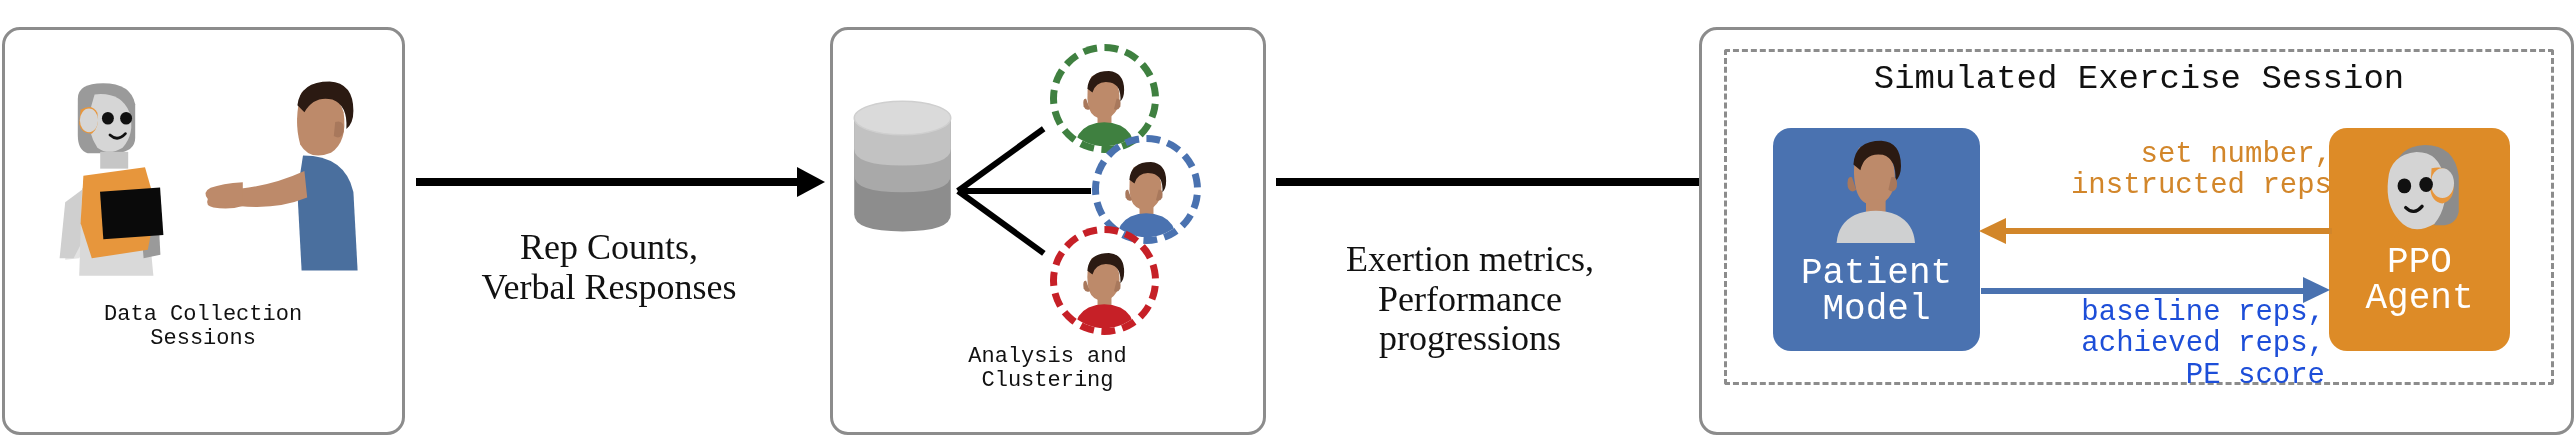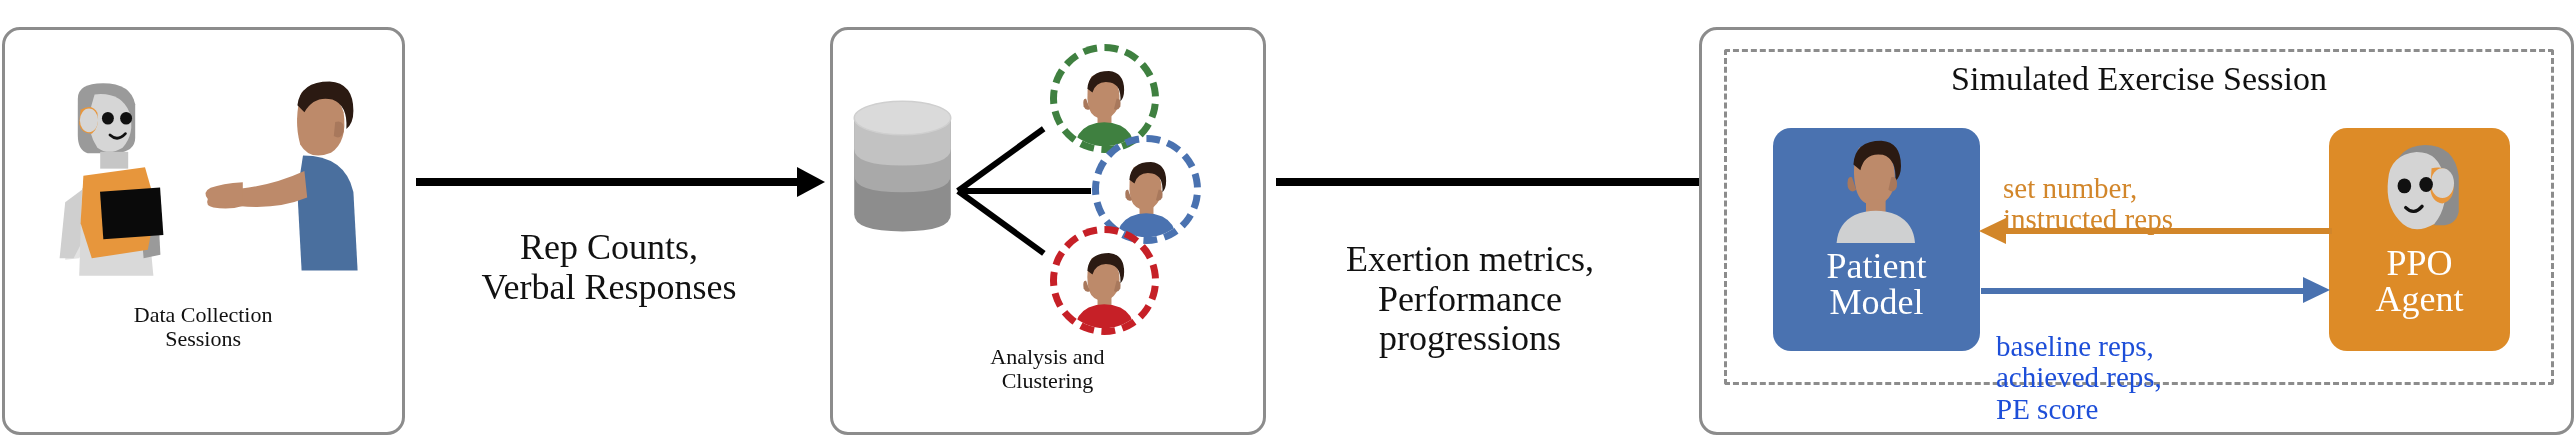--- a/index.html
+++ b/index.html
@@ -3,21 +3,21 @@
 <meta charset="utf-8">
 <style>
   html,body{margin:0;padding:0;background:#ffffff;}
   body{width:2576px;height:439px;position:relative;overflow:hidden;
        font-family:"Liberation Serif","DejaVu Serif",serif;color:#000;}
 
   .stage{position:absolute;left:0;top:0;width:2576px;height:439px;}
 
   
   .panel{position:absolute;border:3.5px solid #8c8c8c;border-radius:18px;
-         background:#fff;box-sizing:border-box;}
+         background:#fff;box-sizing:border-box;font-family:Liberation Mono, monospace;}
 
   
   .caption{position:absolute;text-align:center;line-height:1.08;
            font-size:22px;color:#111;white-space:pre-line;}
 
   .arrow-label{position:absolute;text-align:center;line-height:1.1;
                font-size:36px;color:#111;white-space:pre-line;}
 
   
   .hline{position:absolute;height:7.7px;background:#000;}
@@ -36,22 +36,22 @@
   .node .node-label{color:#fff;font-size:36px;line-height:1.0;text-align:center;
                     white-space:pre-line;width:100%;}
   .node .avatar{margin-top:9.8px;}
 
   
   .cline{position:absolute;height:5.6px;}
   .head-left{position:absolute;width:0;height:0;
              border-top:13.3px solid transparent;border-bottom:13.3px solid transparent;}
   .head-right{position:absolute;width:0;height:0;
               border-top:13.3px solid transparent;border-bottom:13.3px solid transparent;}
-  .ctext{position:absolute;text-align:left;line-height:1.08;font-size:29px;
-         white-space:pre-line;margin-top:34px;}
+  .ctext{position:absolute;text-align:right;line-height:1.08;font-size:29px;
+         white-space:pre-line;}
 
   
   .cluster{position:absolute;border-radius:50%;box-sizing:border-box;
            display:flex;align-items:flex-end;justify-content:center;overflow:hidden;}
 
   .branch{position:absolute;background:#000;transform-origin:0 50%;height:6.3px;}
 
   svg{display:block;}
 </style>
 </head>
@@ -186,21 +186,21 @@
       <div class="avatar">
         <svg viewBox="0 0 150 150" width="105" height="105">
           <path d="M50 14 Q92 4 100 42 Q106 80 82 94 Q54 102 46 74 Q38 40 50 14 Z" fill="#bd8a6a"></path>
           <path d="M42 38 Q44 4 82 4 Q110 6 110 40 Q110 54 102 62 Q104 30 84 24 Q58 20 52 46 Z" fill="#2b1a12"></path>
           <path d="M40 56 Q32 54 34 70 Q38 80 46 74 Z" fill="#a8785c"></path>
           <path d="M96 56 Q106 54 104 70 Q100 80 92 74 Z" fill="#a8785c"></path>
           <rect x="60" y="88" width="28" height="24" fill="#bd8a6a"></rect>
           <path d="M44 110 Q74 98 104 110 Q128 122 130 150 L18 150 Q20 122 44 110 Z" fill="#cfd0d1"></path>
         </svg>
       </div>
-      <div class="node-label" style="margin-top:5px;">Patient
+      <div class="node-label" style="margin-top:13px;">Patient
 Model</div>
     </div>
 
     <div class="node" style="left:627px;top:98px;width:181px;height:223px;background:#dd8b27;">
       <div class="avatar" style="margin-top:12.6px;">
         <svg viewBox="0 0 150 150" width="102" height="102">
 
           <path d="M38 46 Q40 8 82 6 Q126 6 132 52 L132 104 Q128 124 106 124 L96 124 L96 104 Q112 96 112 70 L96 66 Z" fill="#8c8c8c"></path>
 
           <path d="M28 58 Q30 20 70 16 Q104 16 110 54 Q118 96 96 122 Q64 140 44 116 Q24 94 28 58 Z" fill="#d4d4d4"></path>

